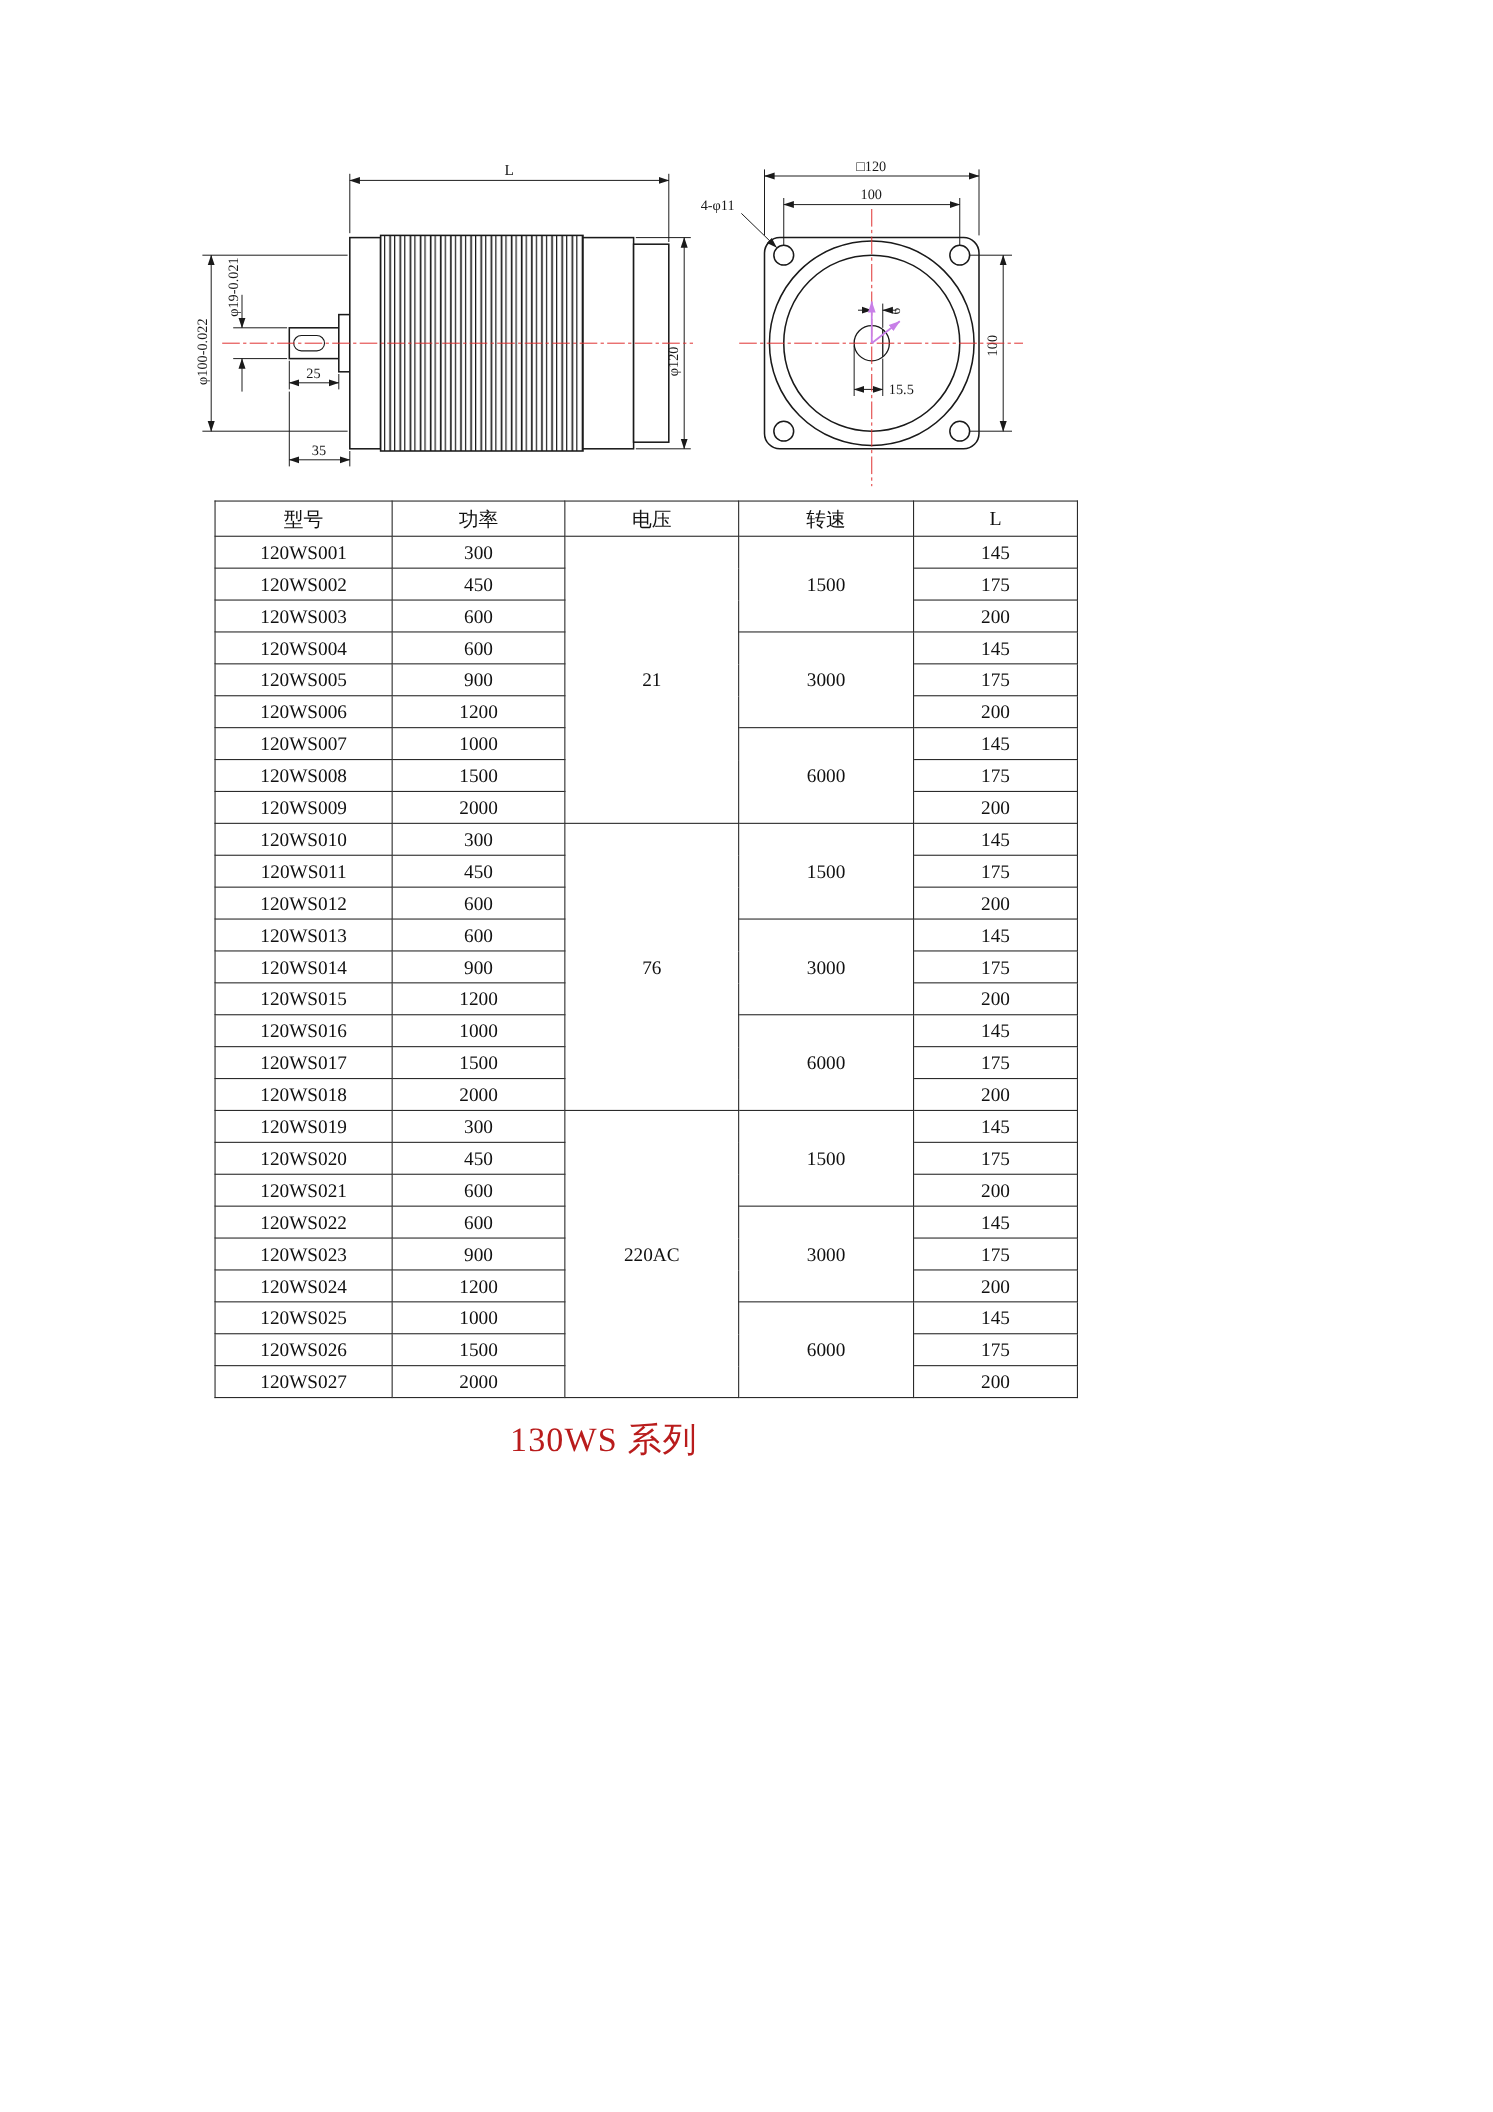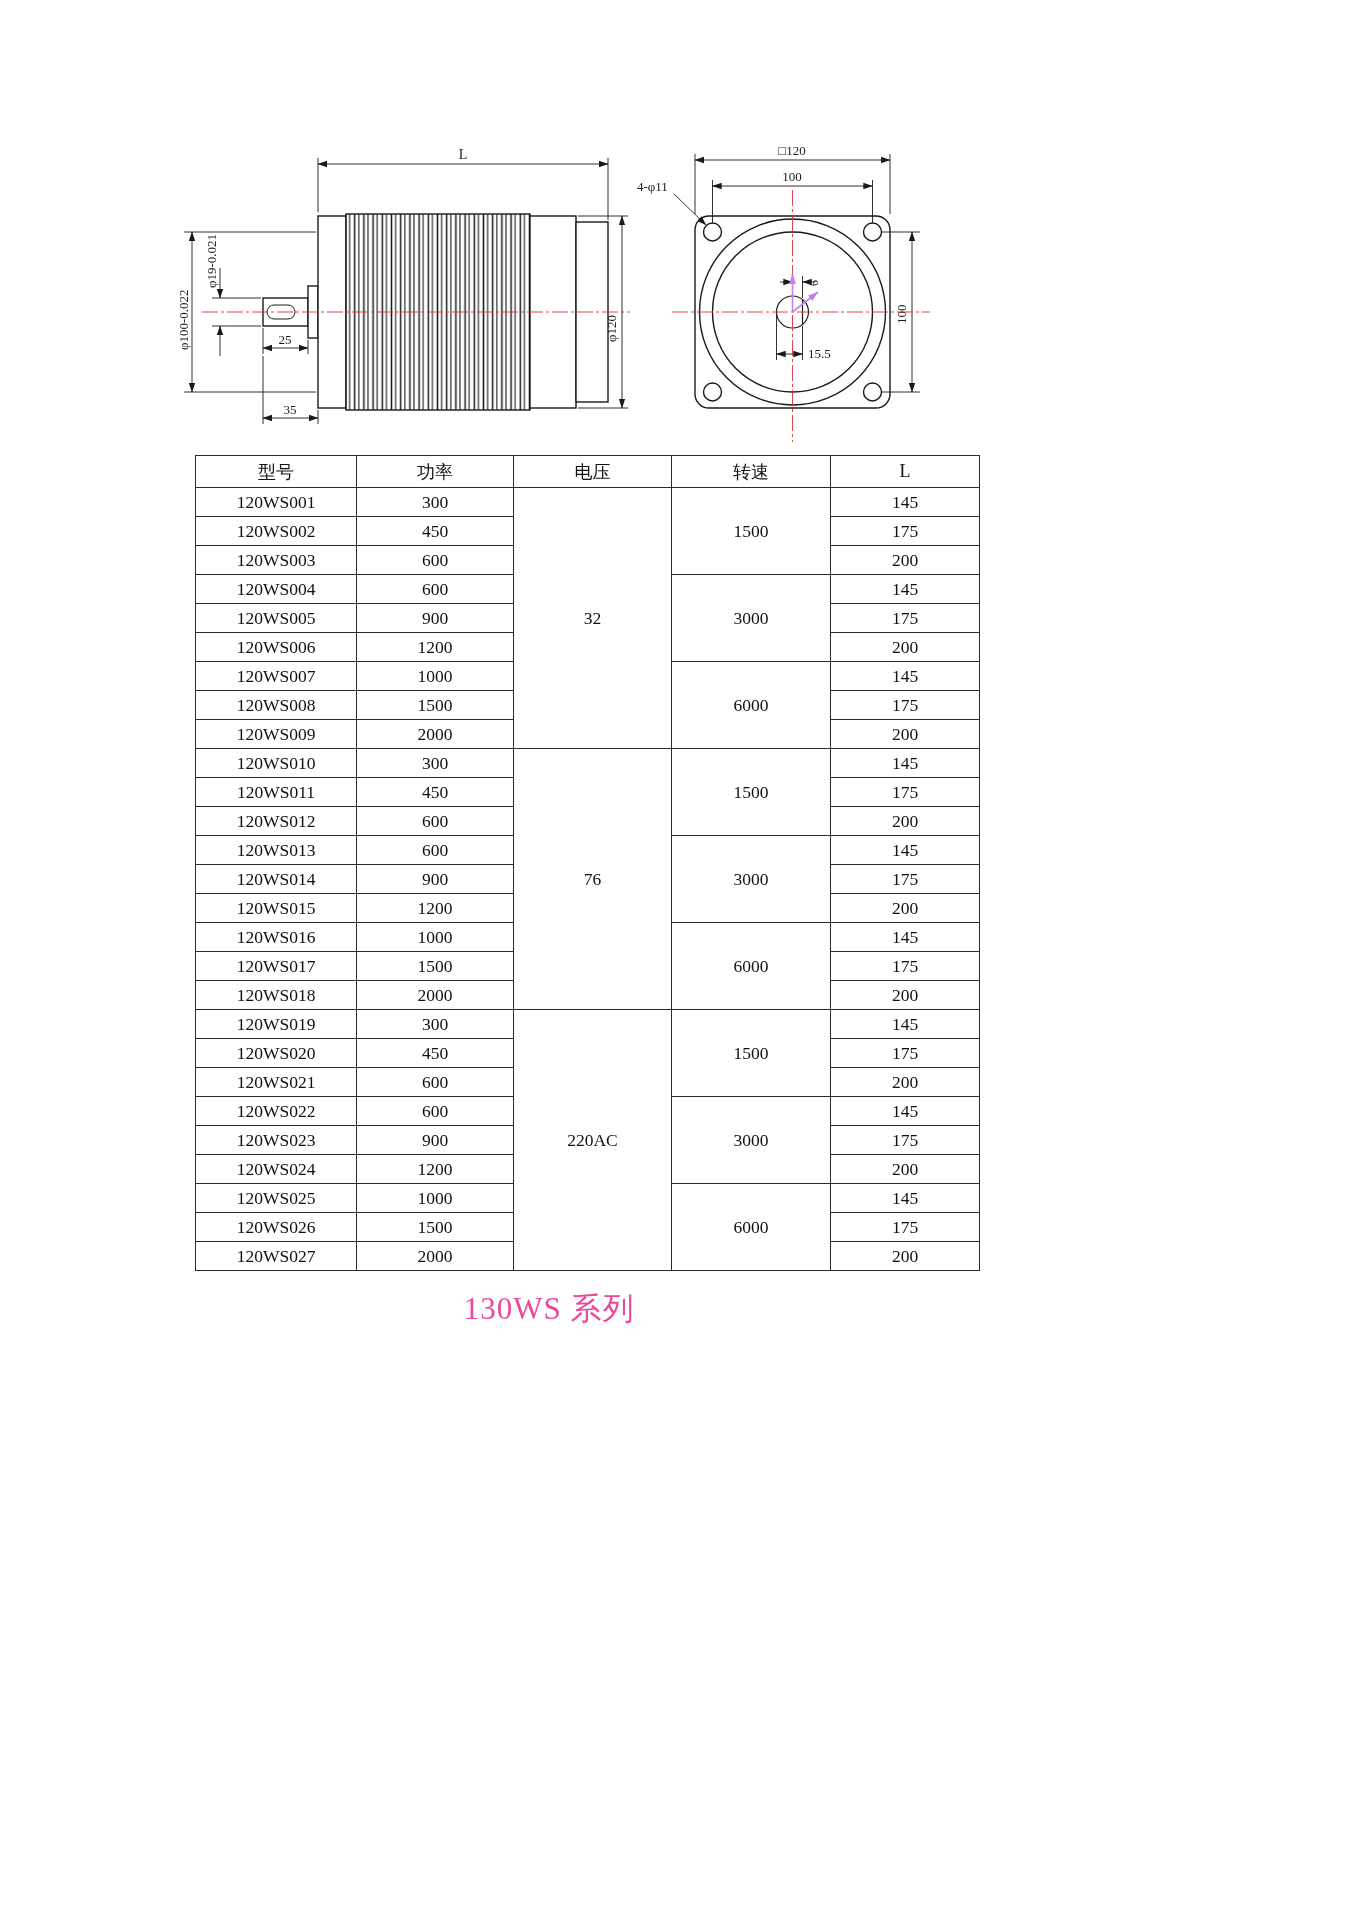--- a/index.html
+++ b/index.html
@@ -13,21 +13,21 @@
   .table-wrap { position: absolute; left: 157px; top: 455px; padding-left: 38px; }
   table { border-collapse: collapse; table-layout: fixed; width: 784px; background: #fff; }
   th, td {
     border: 1px solid #2b2b2b;
     font-weight: normal; text-align: center; vertical-align: middle;
     height: 29px; font-size: 17.5px; padding: 0;
   }
   thead th { height: 32px; font-size: 18px; }
   .caption {
     position: absolute; left: 157px; top: 1288px; width: 784px;
-    text-align: center; font-size: 31px; letter-spacing: 1px; color: #ec4899;
+    text-align: center; font-size: 31px; letter-spacing: 1px; color: #b91c1c;
   }
   svg text { font-family: "Liberation Serif", "DejaVu Serif", serif; }
 </style>
 </head>
 <body>
 
 <div class="drawing-wrap">
   <svg width="790" height="320" viewBox="0 0 790 320">
     <defs>
       <marker id="arr" viewBox="0 0 10 8" refX="9.2" refY="4" markerWidth="10" markerHeight="8" orient="auto-start-reverse" markerUnits="userSpaceOnUse">
@@ -164,21 +164,21 @@
         <th>功率</th>
         <th>电压</th>
         <th>转速</th>
         <th>L</th>
       </tr>
     </thead>
     <tbody>
         <tr>
           <td>120WS001</td>
           <td>300</td>
-          <td rowspan="9">32</td>
+          <td rowspan="9">21</td>
           <td rowspan="3">1500</td>
           <td>145</td>
         </tr>
         <tr>
           <td>120WS002</td>
           <td>450</td>
           <td>175</td>
         </tr>
         <tr>
           <td>120WS003</td>

